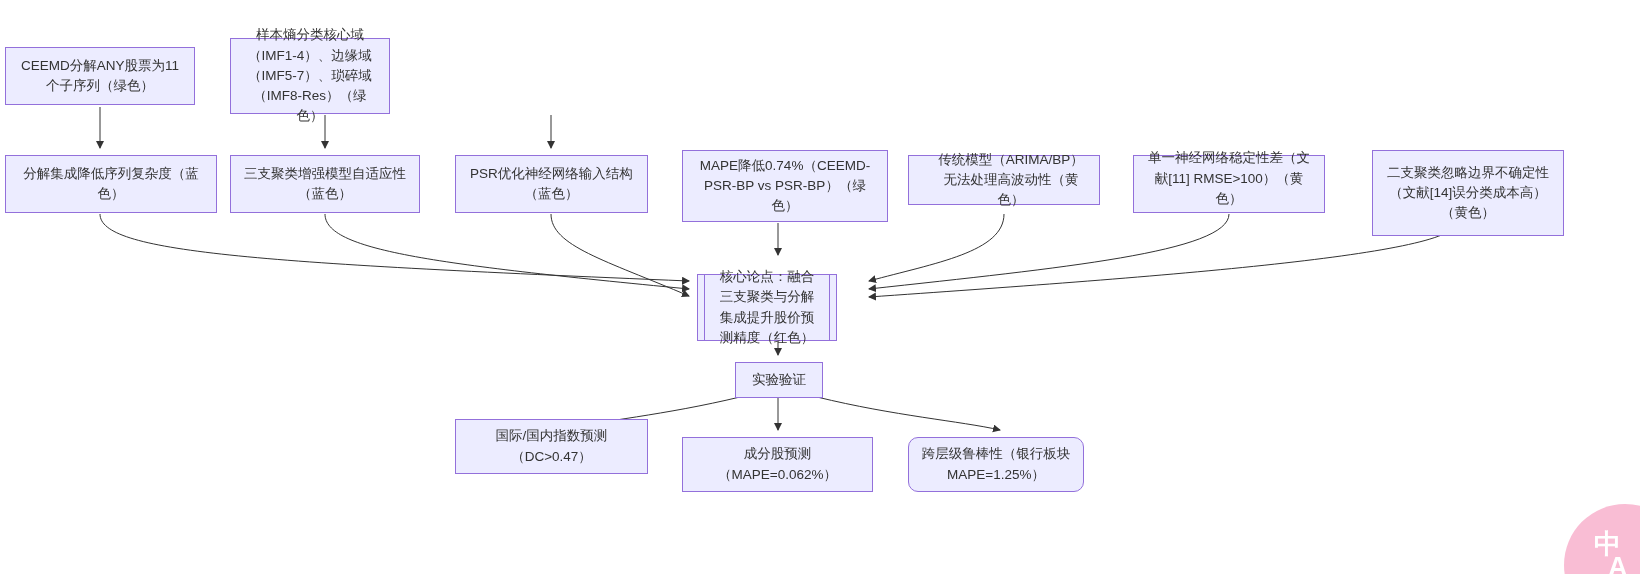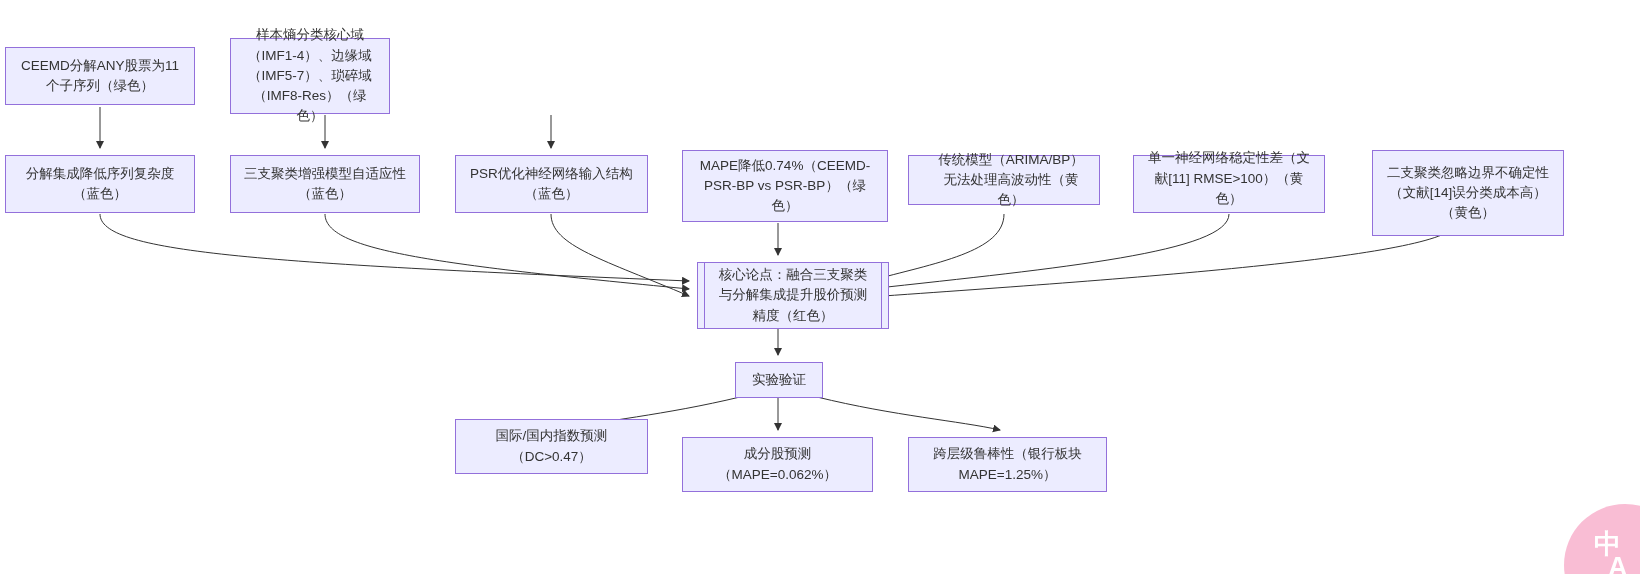--- a/index.html
+++ b/index.html
@@ -58,21 +58,21 @@
     <path class="edge" marker-end="url(#arrow)" d="M817,397 C895,416 960,421 1000,430"></path>
   </svg>
 
   <div class="node" style="left:5px;top:47px;width:190px;height:58px;">
     <span class="lbl">CEEMD分解ANY股票为11个子序列（绿色）</span>
   </div>
   <div class="node" style="left:230px;top:38px;width:160px;height:76px;">
     <span class="lbl">样本熵分类核心域（IMF1-4）、边缘域（IMF5-7）、琐碎域（IMF8-Res）（绿色）</span>
   </div>
 
-  <div class="node" style="left:5px;top:155px;width:190px;height:58px;">
+  <div class="node" style="left:5px;top:155px;width:212px;height:58px;">
     <span class="lbl">分解集成降低序列复杂度（蓝色）</span>
   </div>
   <div class="node" style="left:230px;top:155px;width:190px;height:58px;">
     <span class="lbl">三支聚类增强模型自适应性（蓝色）</span>
   </div>
   <div class="node" style="left:455px;top:155px;width:193px;height:58px;">
     <span class="lbl">PSR优化神经网络输入结构（蓝色）</span>
   </div>
   <div class="node" style="left:682px;top:150px;width:206px;height:72px;">
     <span class="lbl">MAPE降低0.74%（CEEMD-PSR-BP vs PSR-BP）（绿色）</span>
@@ -80,37 +80,37 @@
   <div class="node" style="left:908px;top:155px;width:192px;height:50px;padding-left:24px;">
     <span class="lbl">传统模型（ARIMA/BP）无法处理高波动性（黄色）</span>
   </div>
   <div class="node" style="left:1133px;top:155px;width:192px;height:58px;align-items:flex-end;">
     <span class="lbl">单一神经网络稳定性差（文献[11] RMSE&gt;100）（黄色）</span>
   </div>
   <div class="node" style="left:1360px;top:150px;width:192px;height:86px;margin-left:12px;">
     <span class="lbl">二支聚类忽略边界不确定性（文献[14]误分类成本高）（黄色）</span>
   </div>
 
-  <div class="node subroutine" style="left:697px;top:262px;width:192px;height:67px;">
+  <div class="node subroutine" style="left:697px;top:274px;width:140px;height:67px;">
     <span class="sub-line l"></span>
     <span class="sub-line r"></span>
     <span class="lbl">核心论点：融合三支聚类与分解集成提升股价预测精度（红色）</span>
   </div>
 
   <div class="node" style="left:735px;top:362px;width:88px;height:36px;">
     <span class="lbl">实验验证</span>
   </div>
 
   <div class="node" style="left:455px;top:419px;width:193px;height:55px;">
     <span class="lbl">国际/国内指数预测（DC&gt;0.47）</span>
   </div>
   <div class="node" style="left:682px;top:437px;width:191px;height:55px;">
     <span class="lbl">成分股预测（MAPE=0.062%）</span>
   </div>
-  <div class="node" style="left:908px;top:437px;width:199px;height:55px;">
+  <div class="node" style="left:908px;top:437px;width:176px;height:55px;border-radius:10px;">
     <span class="lbl">跨层级鲁棒性（银行板块 MAPE=1.25%）</span>
   </div>
 
   <div class="badge">
     <span class="zh">中</span>
     <span class="en">A</span>
   </div>
 
 </div>
 

